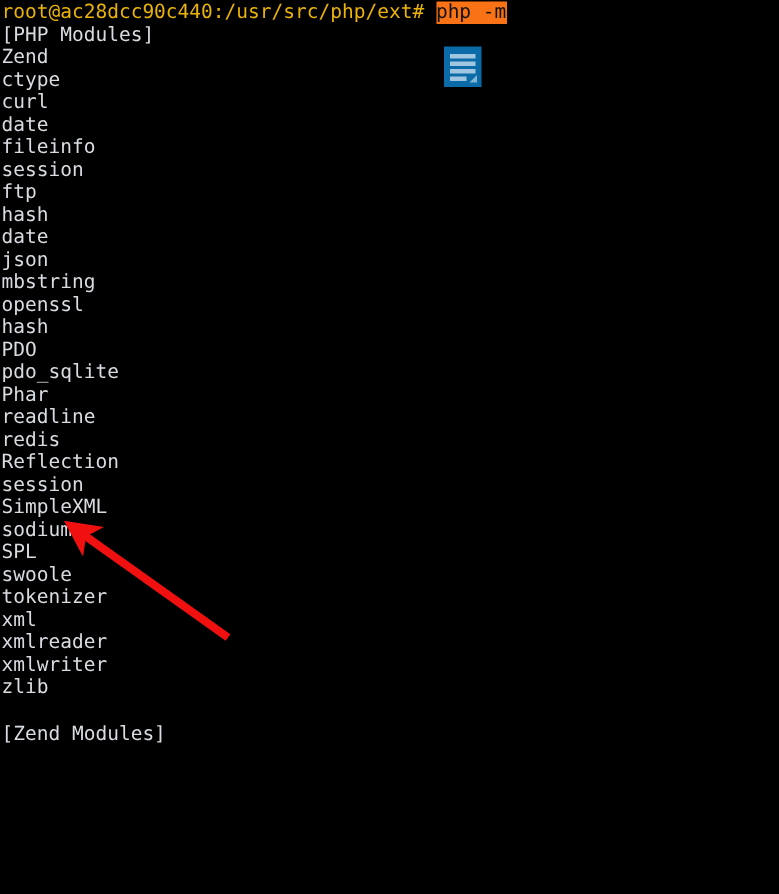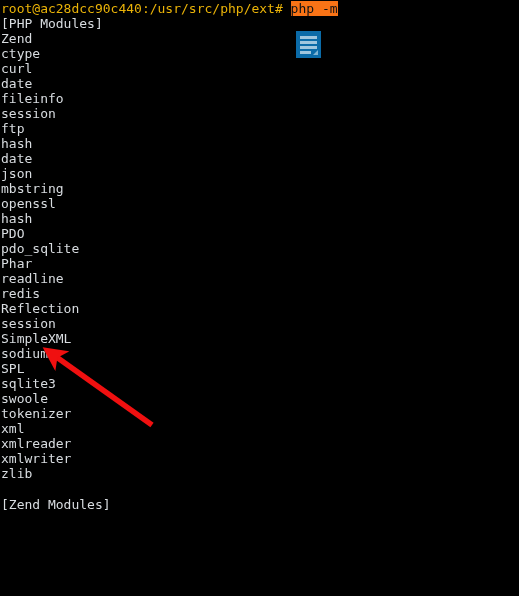--- a/index.html
+++ b/index.html
@@ -129,21 +129,20 @@
       <div class="line">PDO</div>
       <div class="line">pdo_sqlite</div>
       <div class="line">Phar</div>
       <div class="line">readline</div>
       <div class="line">redis</div>
       <div class="line">Reflection</div>
       <div class="line">session</div>
       <div class="line">SimpleXML</div>
       <div class="line">sodium</div>
       <div class="line">SPL</div>
-      <div class="line">sqlite3</div>
       <div class="line">swoole</div>
       <div class="line">tokenizer</div>
       <div class="line">xml</div>
       <div class="line">xmlreader</div>
       <div class="line">xmlwriter</div>
       <div class="line">zlib</div>
       <div class="line blank"> </div>
       <div class="line">[Zend Modules]</div>
     </div>
 

